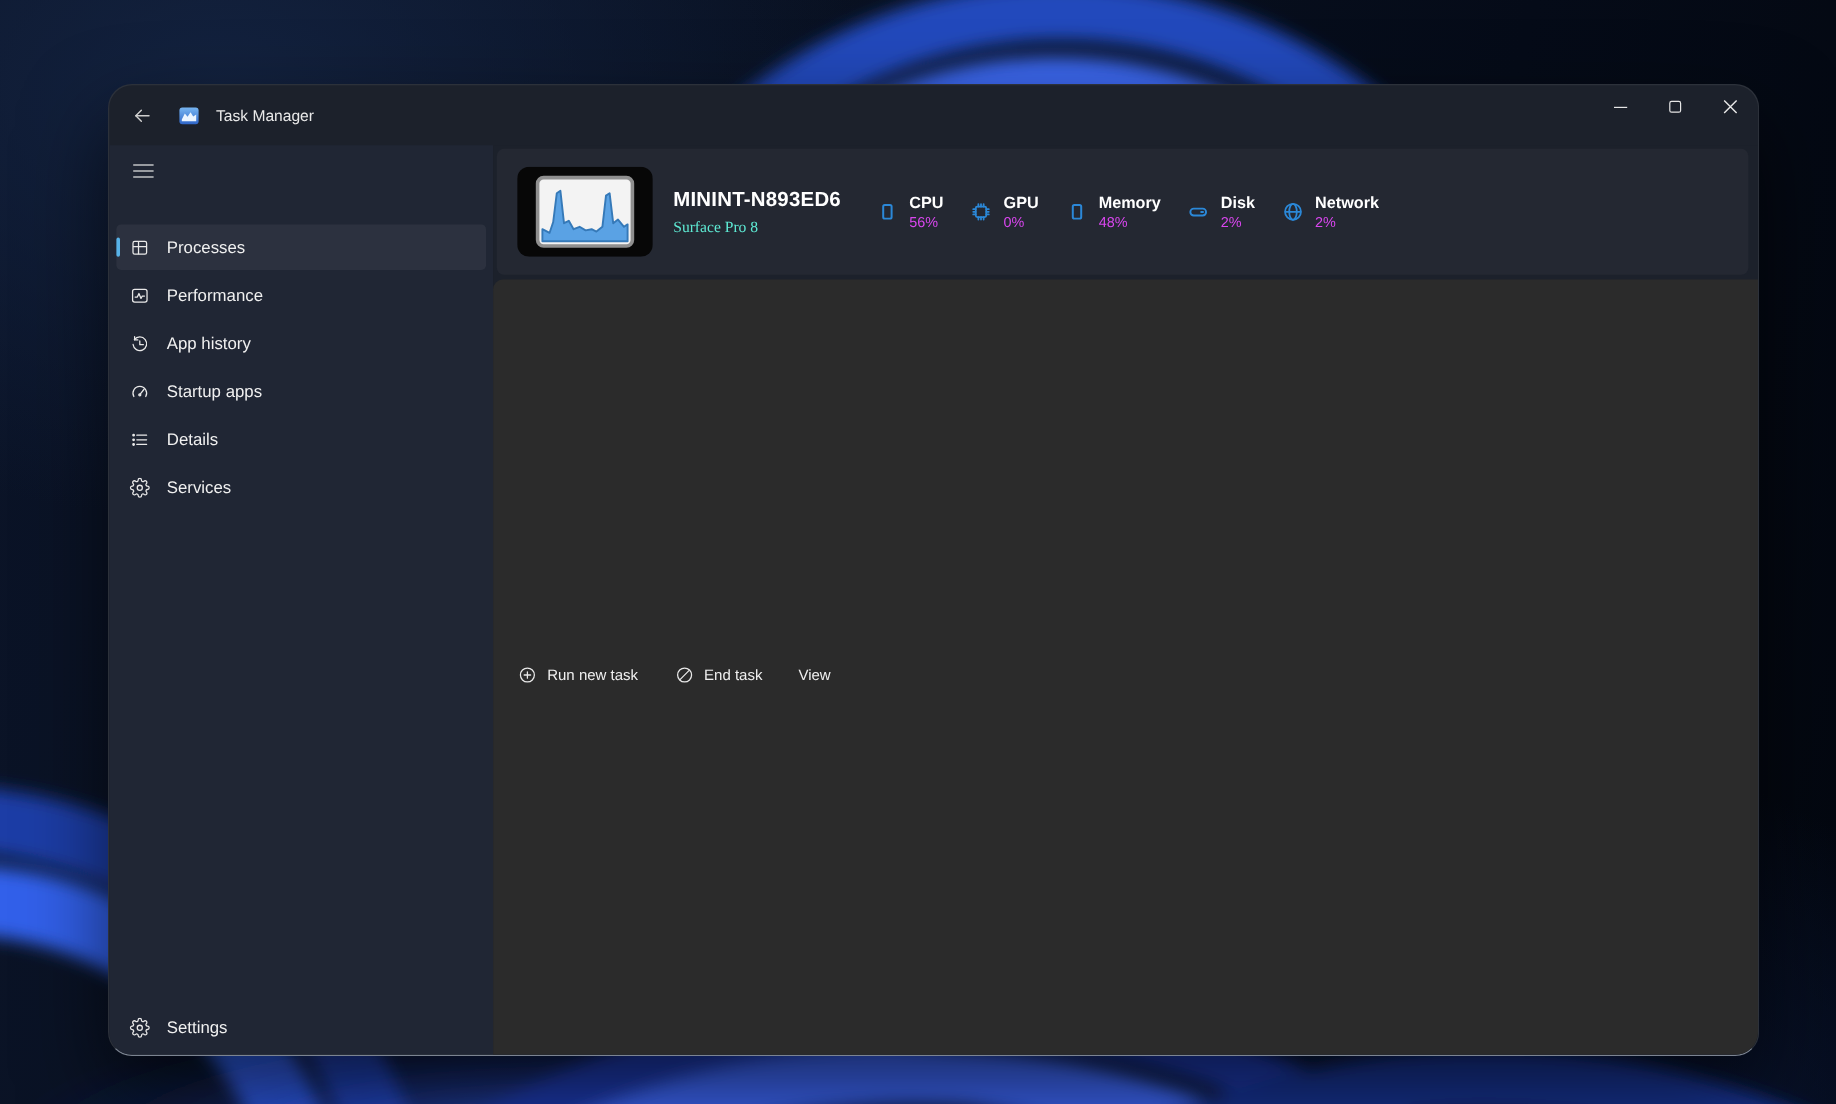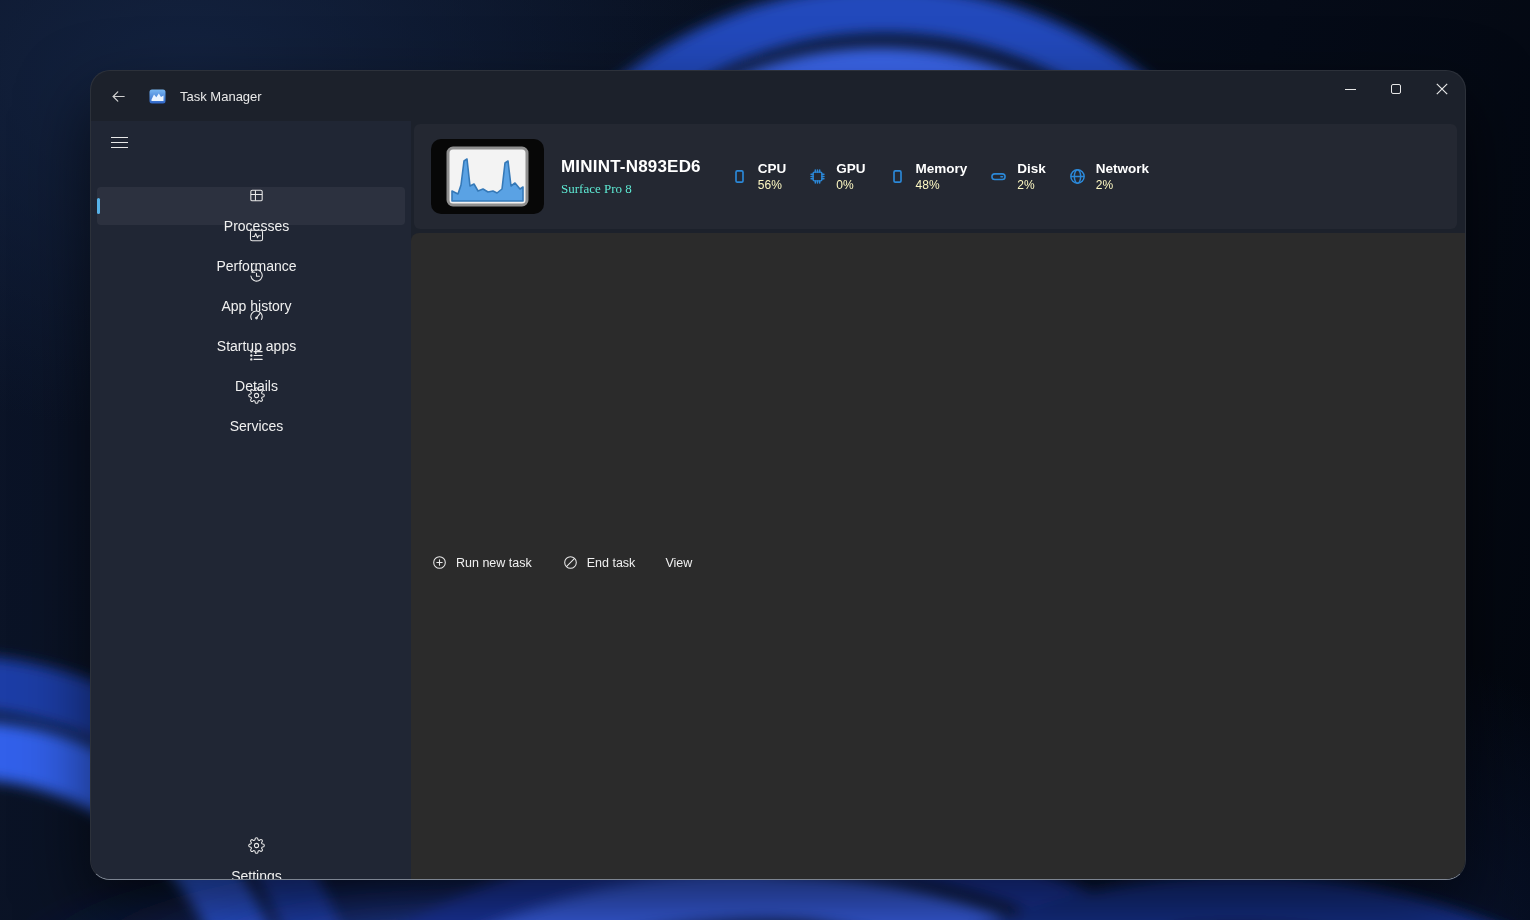--- a/index.html
+++ b/index.html
@@ -42,21 +42,21 @@
   
   .sidebar { width:320px; flex:none; background:#202634; display:flex;
     flex-direction:column; padding:0 6px; }
   .hamburger { margin:6px 0 0 4px; width:36px; height:30px; background:transparent;
     border:none; border-radius:4px; display:flex; flex-direction:column;
     justify-content:center; align-items:center; gap:4px; cursor:pointer; }
   .hamburger span { display:block; width:17px; height:0; border-top:1.6px solid #e8e8e8; }
   .nav { margin-top:30px; display:flex; flex-direction:column; }
   .nav-item { position:relative; height:38px; margin-bottom:2px; border-radius:4px;
     display:flex; align-items:center; padding-left:11px; gap:14px;
-    background:transparent; border:none; cursor:pointer; text-align:left;flex-direction:column; }
+    background:transparent; border:none; cursor:pointer; text-align:left; }
   .nav-item.selected { background:rgba(255,255,255,0.055); }
   .nav-item.selected::before { content:""; position:absolute; left:0; top:50%;
     transform:translateY(-50%); width:3px; height:16px; border-radius:2px;
     background:#57b2e8; }
   .nav-item .nicon { width:17px; height:17px; display:flex; flex:none; }
   .nav-item .nlabel { color:#f0f0f0; font-size:14px; }
   .settings-item { margin-top:auto; margin-bottom:4px; }
 
   
   .content { flex:1; display:flex; flex-direction:column; min-width:0;
@@ -64,21 +64,21 @@
   .header-card { flex:none; margin:3px 8px 0 3px; height:105px; background:#242832;
     border-radius:6px; display:flex; align-items:center; padding:0 17px; }
   .device-thumb { width:113px; height:75px; flex:none; display:flex; }
   .device-text { margin-left:17px; }
   .device-name { color:#ffffff; font-size:17px; font-weight:bold; letter-spacing:.2px; }
   .device-model { color:#5eead4; font-size:13px; margin-top:4px;font-family:Liberation Serif, serif; }
   .stats { display:flex; align-items:flex-start; gap:21px; margin-left:28px; }
   .stat { display:flex; align-items:center; gap:8px; }
   .stat .sicon { width:21px; height:21px; display:flex; flex:none; }
   .stat-label { color:#ffffff; font-size:13.5px; font-weight:bold; }
-  .stat-value { color:#fef9c3; font-size:12px; margin-top:2px; }
+  .stat-value { color:#d946ef; font-size:12px; margin-top:2px; }
 
   .panel { flex:1; margin-top:4px; background:#2b2b2b; border-top-left-radius:8px;
     display:flex; flex-direction:row; min-height:0; }
   .toolbar { display:flex; justify-content:flex-end; align-items:center; gap:30px;
     padding:13px 20px 0 20px; }
   .tool-btn { display:flex; align-items:center; gap:8px; background:transparent;
     border:none; color:#f0f0f0; font-size:12.5px; cursor:pointer;
     font-family:"Liberation Sans", sans-serif; }
   .tool-btn .ticon { width:17px; height:17px; display:flex; }
   .empty-message { text-align:center; color:#8a8a8a; font-size:12.5px; margin-top:16px; }

